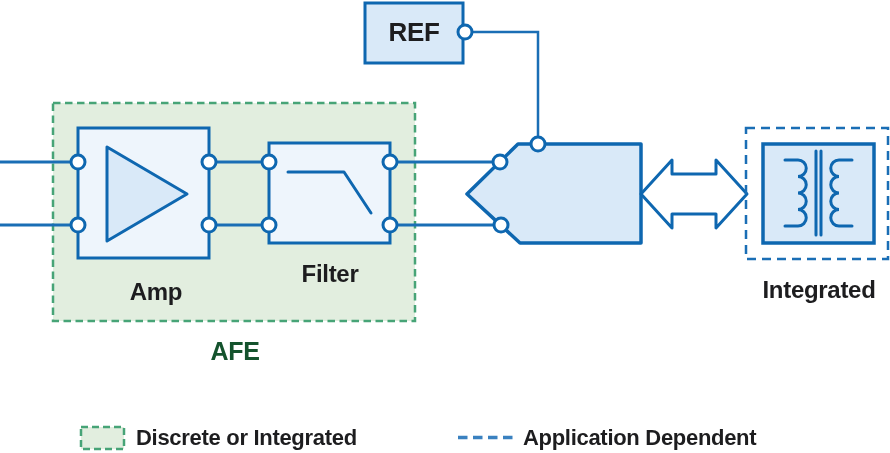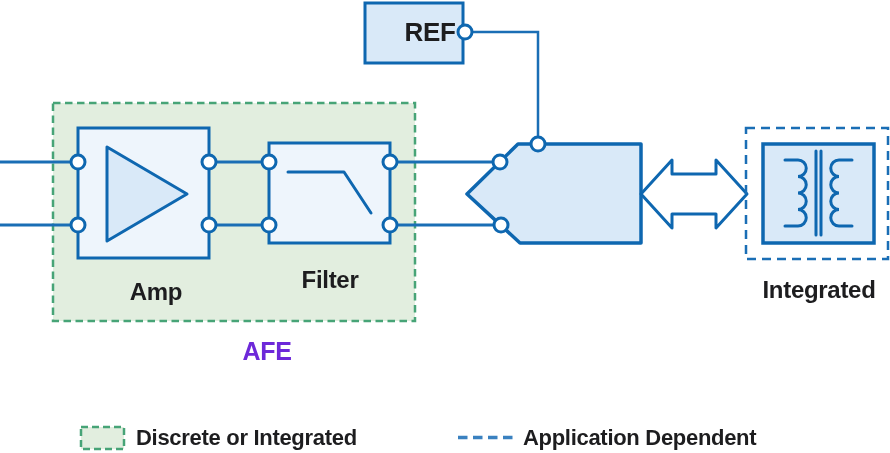--- a/index.html
+++ b/index.html
@@ -5,23 +5,23 @@
   html,body{margin:0;padding:0;background:#ffffff;}
   #stage{
     position:relative;width:890px;height:453px;background:#ffffff;overflow:hidden;
     font-family:"Liberation Sans","DejaVu Sans",sans-serif;
   }
   #diagram-svg{position:absolute;left:0;top:0;}
   .label{
     position:absolute;transform:translate(-50%,-50%);
     font-weight:bold;color:#1d1d1f;white-space:nowrap;letter-spacing:-0.3px;
   }
-  .label.block-title{font-size:26px;margin-left:16px;}
+  .label.block-title{font-size:26px;}
   .label.block-caption{font-size:24px;}
-  .label.afe{color:#6d28d9;font-size:25px;margin-left:32px;}
+  .label.afe{color:#14532d;font-size:25px;}
   .legend-label{
     position:absolute;transform:translate(0,-50%);
     font-weight:bold;color:#1d1d1f;font-size:22px;white-space:nowrap;letter-spacing:-0.3px;
   }
 </style>
 </head>
 <body>
 
 <div id="stage">
 
@@ -81,20 +81,20 @@
       <circle cx="390" cy="225" r="7"></circle>
       <circle cx="465" cy="32" r="7"></circle>
       <circle cx="538" cy="144" r="7"></circle>
       <circle cx="500" cy="162" r="7"></circle>
       <circle cx="501" cy="225" r="7"></circle>
     </g>
   </svg>
 
   <div class="label block-title" style="left:414px;top:32px">REF</div>
   <div class="label block-caption" style="left:156px;top:292px">Amp</div>
-  <div class="label block-caption" style="left:330px;top:280px">Filter</div>
+  <div class="label block-caption" style="left:330px;top:274px">Filter</div>
   <div class="label block-caption" style="left:819px;top:290px">Integrated</div>
   <div class="label afe" style="left:235px;top:351px">AFE</div>
 
   <div class="legend-label" style="left:523px;top:438px">Application Dependent</div>
   <div class="legend-label" style="left:136px;top:438px">Discrete or Integrated</div>
 
 </div>
 
 </body></html>

